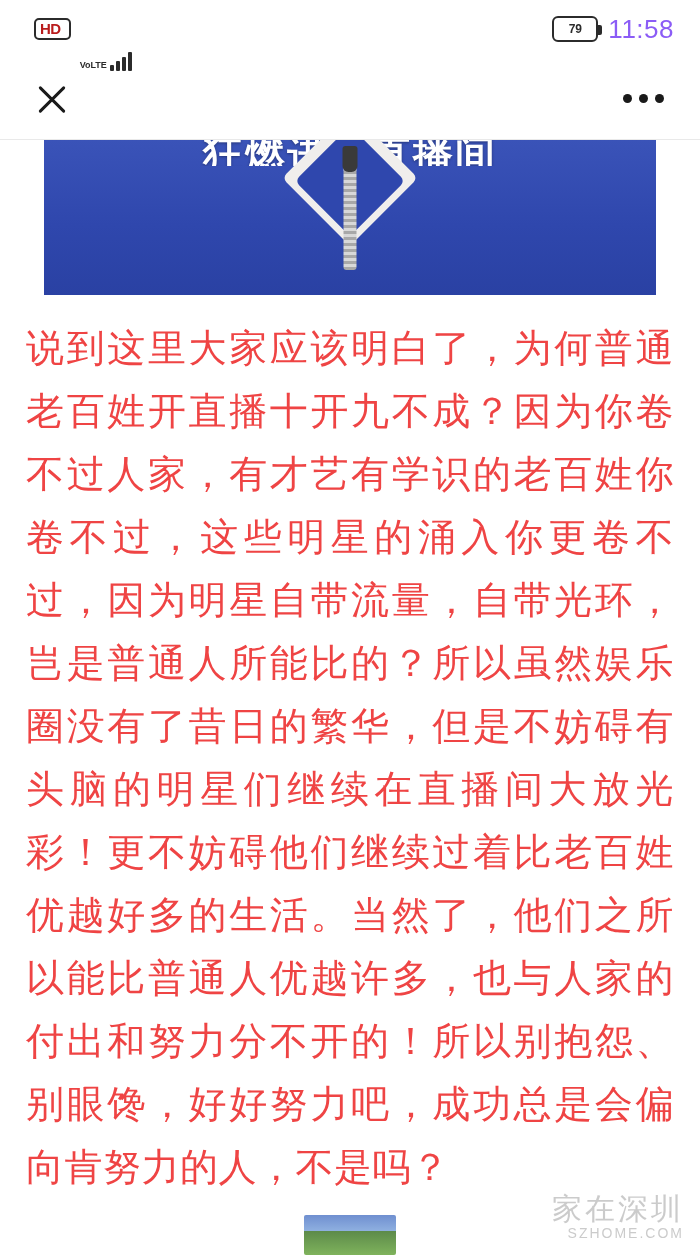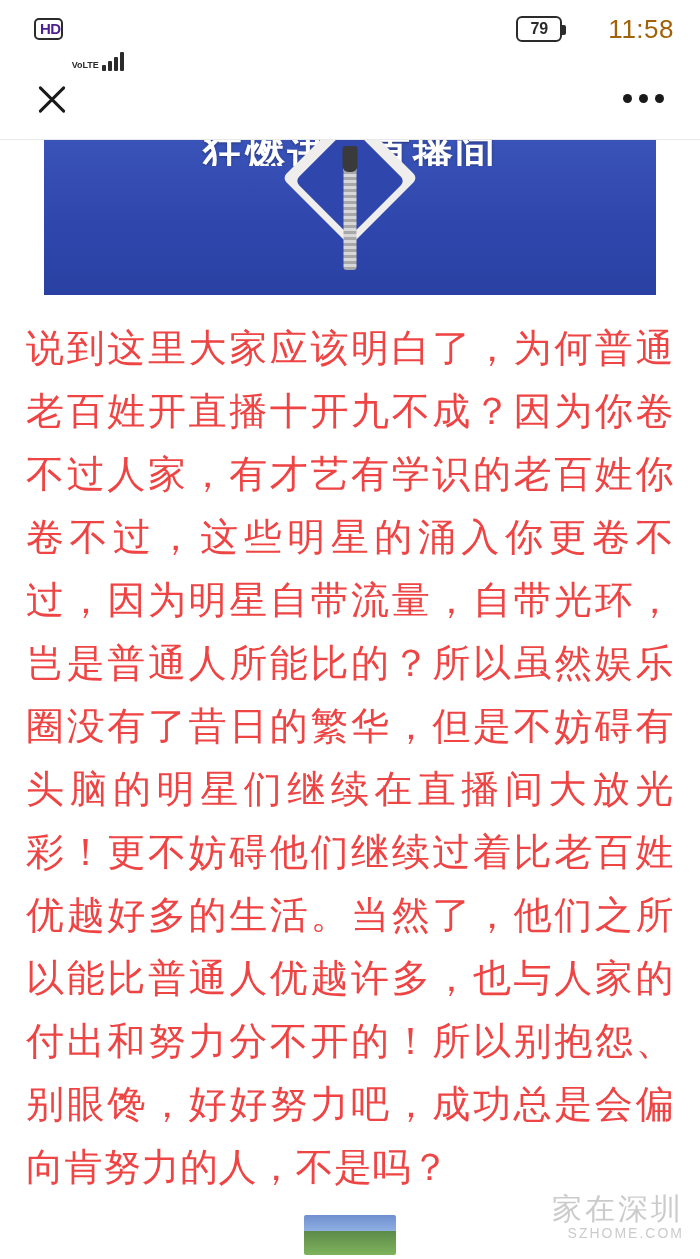--- a/index.html
+++ b/index.html
@@ -28,23 +28,23 @@
   .status-left {
     display: flex;
     align-items: center;
     gap: 9px;
   }
   .hd-badge {
     border: 2px solid #2b2b2b;
     border-radius: 5px;
     font-size: 15px;
     font-weight: bold;
-    padding: 0px 0 1px 4px;
+    padding: 0px 8px 1px 4px;
     line-height: 17px;
-    color: #4c1d95;
+    color: #b91c1c;
     letter-spacing: -0.5px;
   }
   .net-group {
     display: flex;
     align-items: flex-end;
     gap: 3px;
   }
   .net-label {
     display: flex;
     flex-direction: column;
@@ -94,30 +94,29 @@
     content: "";
     position: absolute;
     right: -6px;
     top: 7px;
     width: 4px;
     height: 10px;
     background: #2b2b2b;
     border-radius: 0 2px 2px 0;
   }
   .battery span {
-    font-size: 16px;
+    font-size: 12px;
     font-weight: bold;
     color: #2b2b2b;
     line-height: 16px;
   }
   .clock {
     font-size: 26px;
-    color: #a16207;
+    color: #8b5cf6;
     letter-spacing: 0.5px;
-    margin-left: 36px;
   }
 
   
   .nav-bar {
     height: 82px;
     display: flex;
     align-items: center;
     justify-content: space-between;
     padding: 0 34px 0 30px;
     box-sizing: border-box;

